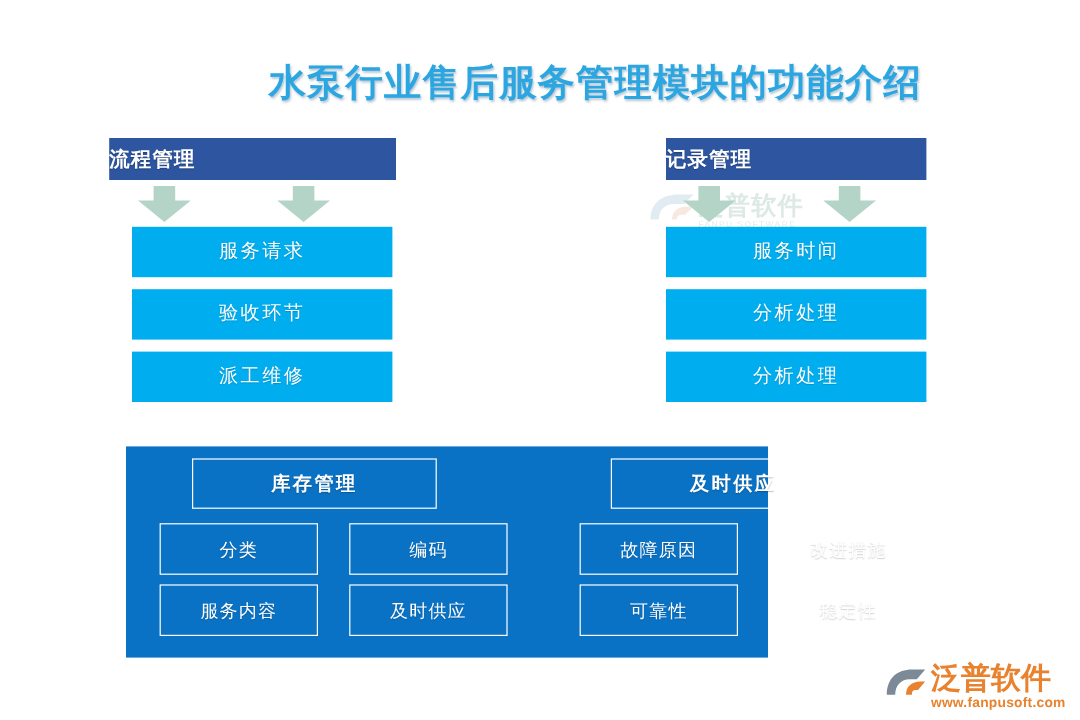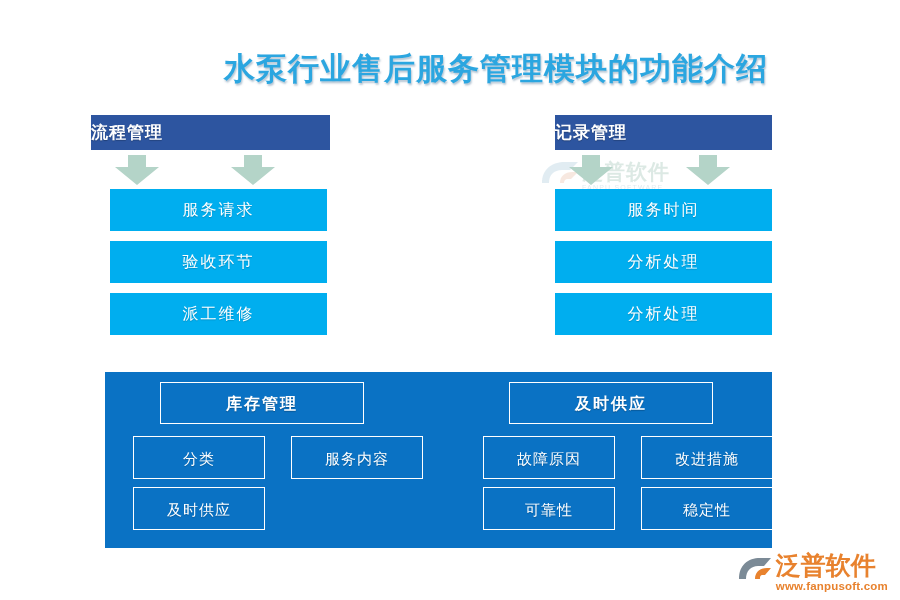--- a/index.html
+++ b/index.html
@@ -129,21 +129,21 @@
     margin-bottom: 10px;
     text-shadow: 0 1px 1px rgba(0,0,0,0.18);
   }
   .item:last-child { margin-bottom: 0; }
 
   
   .panel {
     position: absolute;
     left: 105px;
     top: 372px;
-    width: 667px;
+    width: 535px;
     height: 176px;
     background: #0a72c4;
     z-index: 4;
   }
   .group {
     position: absolute;
     top: 0;
     width: 290px;
     height: 176px;
   }
@@ -284,20 +284,21 @@
       <div class="item">分析处理</div>
     </div>
   </div>
 
   <div class="panel">
 
     <div class="group group-a">
       <div class="group-head">库存管理</div>
       <div class="tiles">
         <div class="tile">分类</div>
+        <div class="tile">编码</div>
         <div class="tile">服务内容</div>
         <div class="tile">及时供应</div>
       </div>
     </div>
 
     <div class="group group-b">
       <div class="group-head">及时供应</div>
       <div class="tiles">
         <div class="tile">故障原因</div>
         <div class="tile">改进措施</div>

